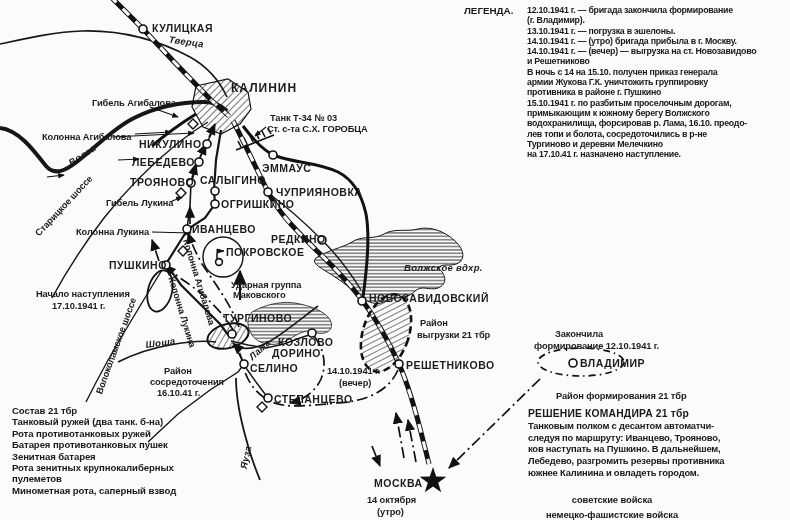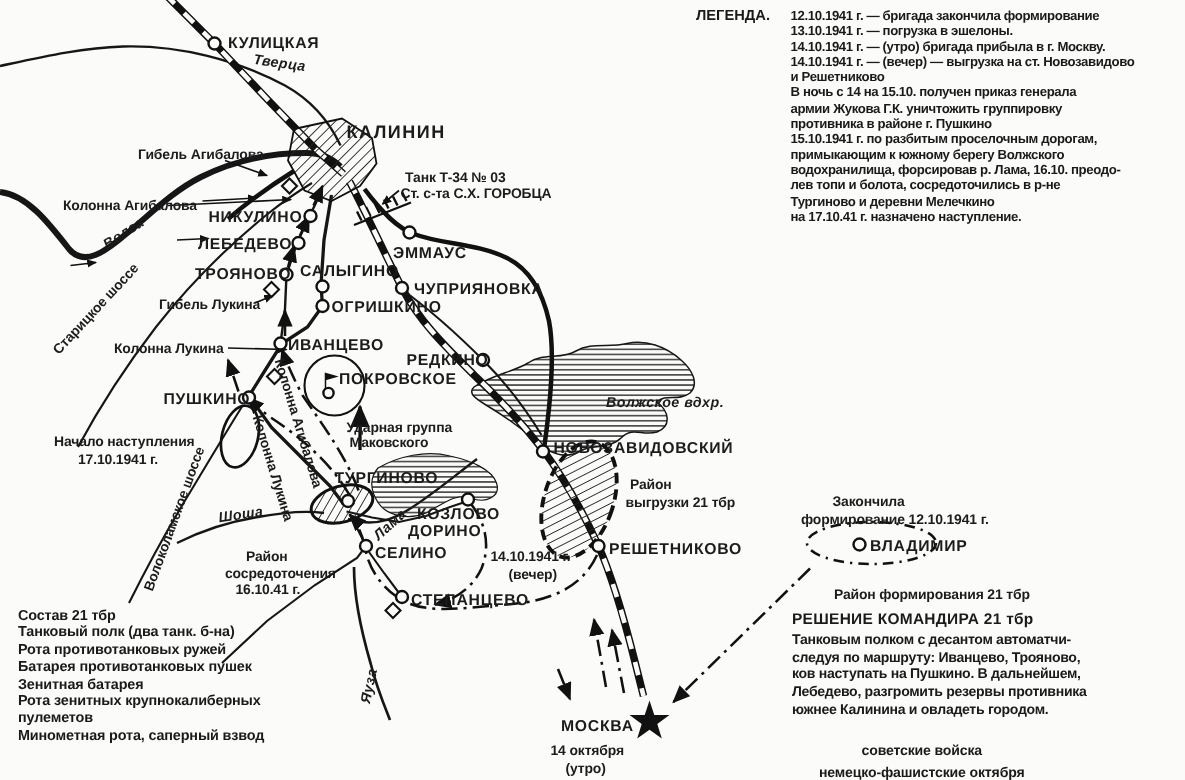--- a/index.html
+++ b/index.html
@@ -212,39 +212,40 @@
     <text class="an" x="556" y="399">Район формирования 21 тбр</text>
     <text class="an" x="367" y="503">14 октября</text>
     <text class="an" x="377" y="515">(утро)</text>
   </g>
 </svg>
 
 <div class="blk" id="legend-block">
   <div id="legend-title">ЛЕГЕНДА.</div>
   <div id="legend-lines">
     <div>12.10.1941 г. — бригада закончила формирование</div>
+    <div>(г. Владимир).</div>
     <div>13.10.1941 г. — погрузка в эшелоны.</div>
     <div>14.10.1941 г. — (утро) бригада прибыла в г. Москву.</div>
     <div>14.10.1941 г. — (вечер) — выгрузка на ст. Новозавидово</div>
     <div>и Решетниково</div>
     <div>В ночь с 14 на 15.10. получен приказ генерала</div>
     <div>армии Жукова Г.К. уничтожить группировку</div>
     <div>противника в районе г. Пушкино</div>
     <div>15.10.1941 г. по разбитым проселочным дорогам,</div>
     <div>примыкающим к южному берегу Волжского</div>
     <div>водохранилища, форсировав р. Лама, 16.10. преодо-</div>
     <div>лев топи и болота, сосредоточились в р-не</div>
     <div>Тургиново и деревни Мелечкино</div>
     <div>на 17.10.41 г. назначено наступление.</div>
   </div>
 </div>
 
 <div class="blk" id="sostav-block">
   <div>Состав 21 тбр</div>
-  <div>Танковый полк  (два танк. б-на)</div>
+  <div>Танковый ружей  (два танк. б-на)</div>
   <div>Рота противотанковых ружей</div>
   <div>Батарея противотанковых пушек</div>
   <div>Зенитная батарея</div>
   <div>Рота зенитных крупнокалиберных</div>
   <div>пулеметов</div>
   <div>Минометная рота, саперный взвод</div>
 </div>
 
 <div class="blk" id="reshenie-block">
   <div id="reshenie-title">РЕШЕНИЕ КОМАНДИРА 21 тбр</div>
@@ -260,17 +261,17 @@
     <svg width="36" height="10">
       <line x1="1" y1="5" x2="28" y2="5" stroke="#111" stroke-width="1.7" stroke-dasharray="6 3 1.5 3"></line>
       <path d="M28,2 L35,5 L28,8 Z" fill="#111"></path>
     </svg>
     <span class="key-label">советские войска</span>
   </div>
   <div class="key-row">
     <svg width="36" height="10">
       <line x1="0" y1="5" x2="34" y2="5" stroke="#111" stroke-width="2.2"></line>
     </svg>
-    <span class="key-label">немецко-фашистские октября</span>
+    <span class="key-label">немецко-фашистские войска</span>
   </div>
 </div>
 
 </div>
 
 </body></html>

